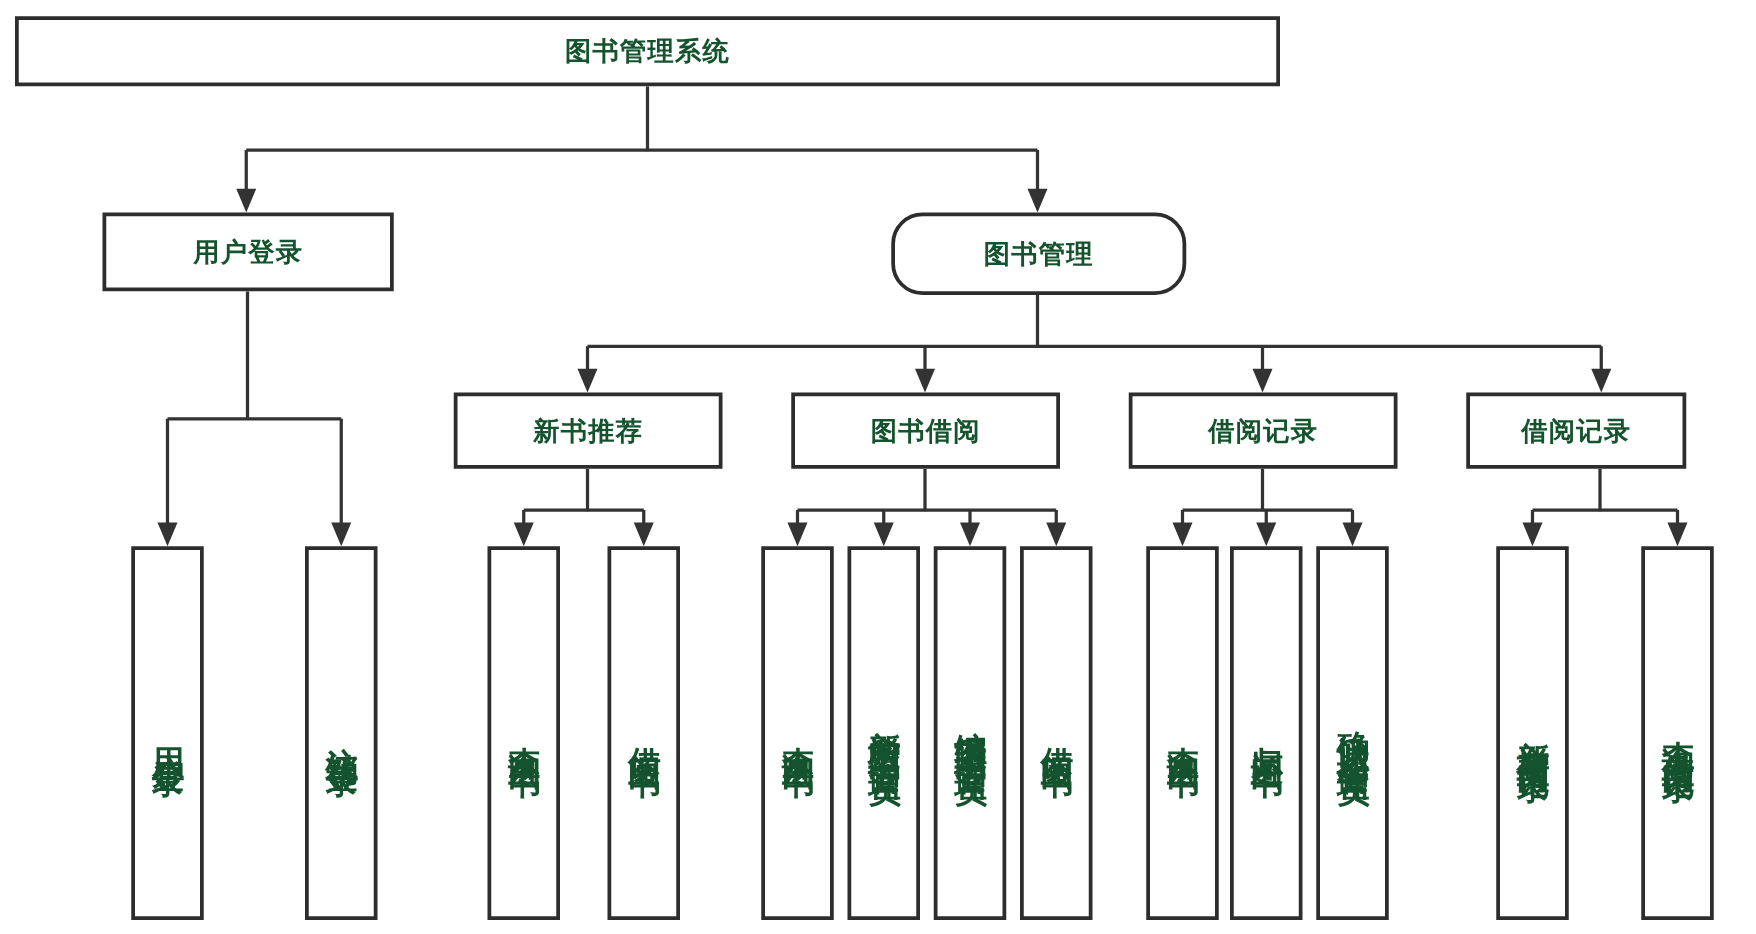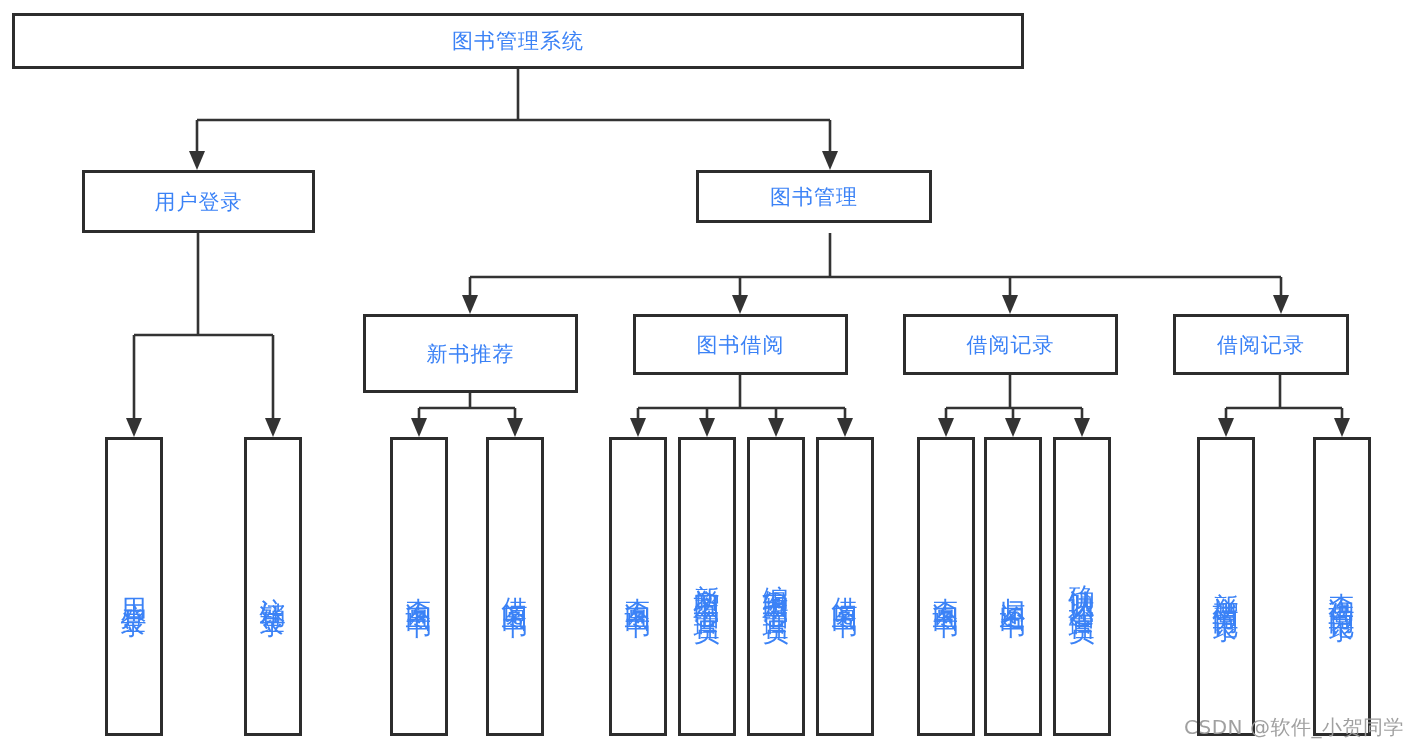--- a/index.html
+++ b/index.html
@@ -17,21 +17,22 @@
     width: 1405px; height: 747px;
   }
   .box {
     position: absolute;
     box-sizing: border-box;
     background: #ffffff;
     border: 3px solid #2d2d2d;
     display: flex;
     align-items: center;
     justify-content: center;
-    color: #3b82f6;
+    color: #14532d;
+    font-weight: bold;
   }
   .box.h span {
     font-size: 21px;
     letter-spacing: 1px;
     white-space: nowrap;
   }
   .box.v span {
     writing-mode: vertical-rl;
     text-orientation: mixed;
     font-size: 26px;
@@ -124,25 +125,25 @@
     </g>
   </svg>
 
   <div class="box h" style="left:12px; top:13px; width:1012px; height:56px;">
     <span>图书管理系统</span>
   </div>
 
   <div class="box h" style="left:82px; top:170px; width:233px; height:63px;">
     <span>用户登录</span>
   </div>
-  <div class="box h" style="left:696px; top:170px; width:236px; height:53px;">
+  <div class="box h" style="left:713px; top:170px; width:236px; height:66px;border-radius:25px;">
     <span>图书管理</span>
   </div>
 
-  <div class="box h" style="left:363px; top:314px; width:215px; height:79px;">
+  <div class="box h" style="left:363px; top:314px; width:215px; height:61px;">
     <span>新书推荐</span>
   </div>
   <div class="box h" style="left:633px; top:314px; width:215px; height:61px;">
     <span>图书借阅</span>
   </div>
   <div class="box h" style="left:903px; top:314px; width:215px; height:61px;">
     <span>借阅记录</span>
   </div>
   <div class="box h" style="left:1173px; top:314px; width:176px; height:61px;">
     <span>借阅记录</span>
@@ -185,15 +186,14 @@
     <span>确认归还（管理员）</span>
   </div>
 
   <div class="box v" style="left:1197px; top:437px; width:58px; height:299px;">
     <span>新增借阅记录</span>
   </div>
   <div class="box v" style="left:1313px; top:437px; width:58px; height:299px;">
     <span>查询借阅记录</span>
   </div>
 
-  <div class="watermark">CSDN @软件_小贺同学</div>
 
 </div>
 
 </body></html>

